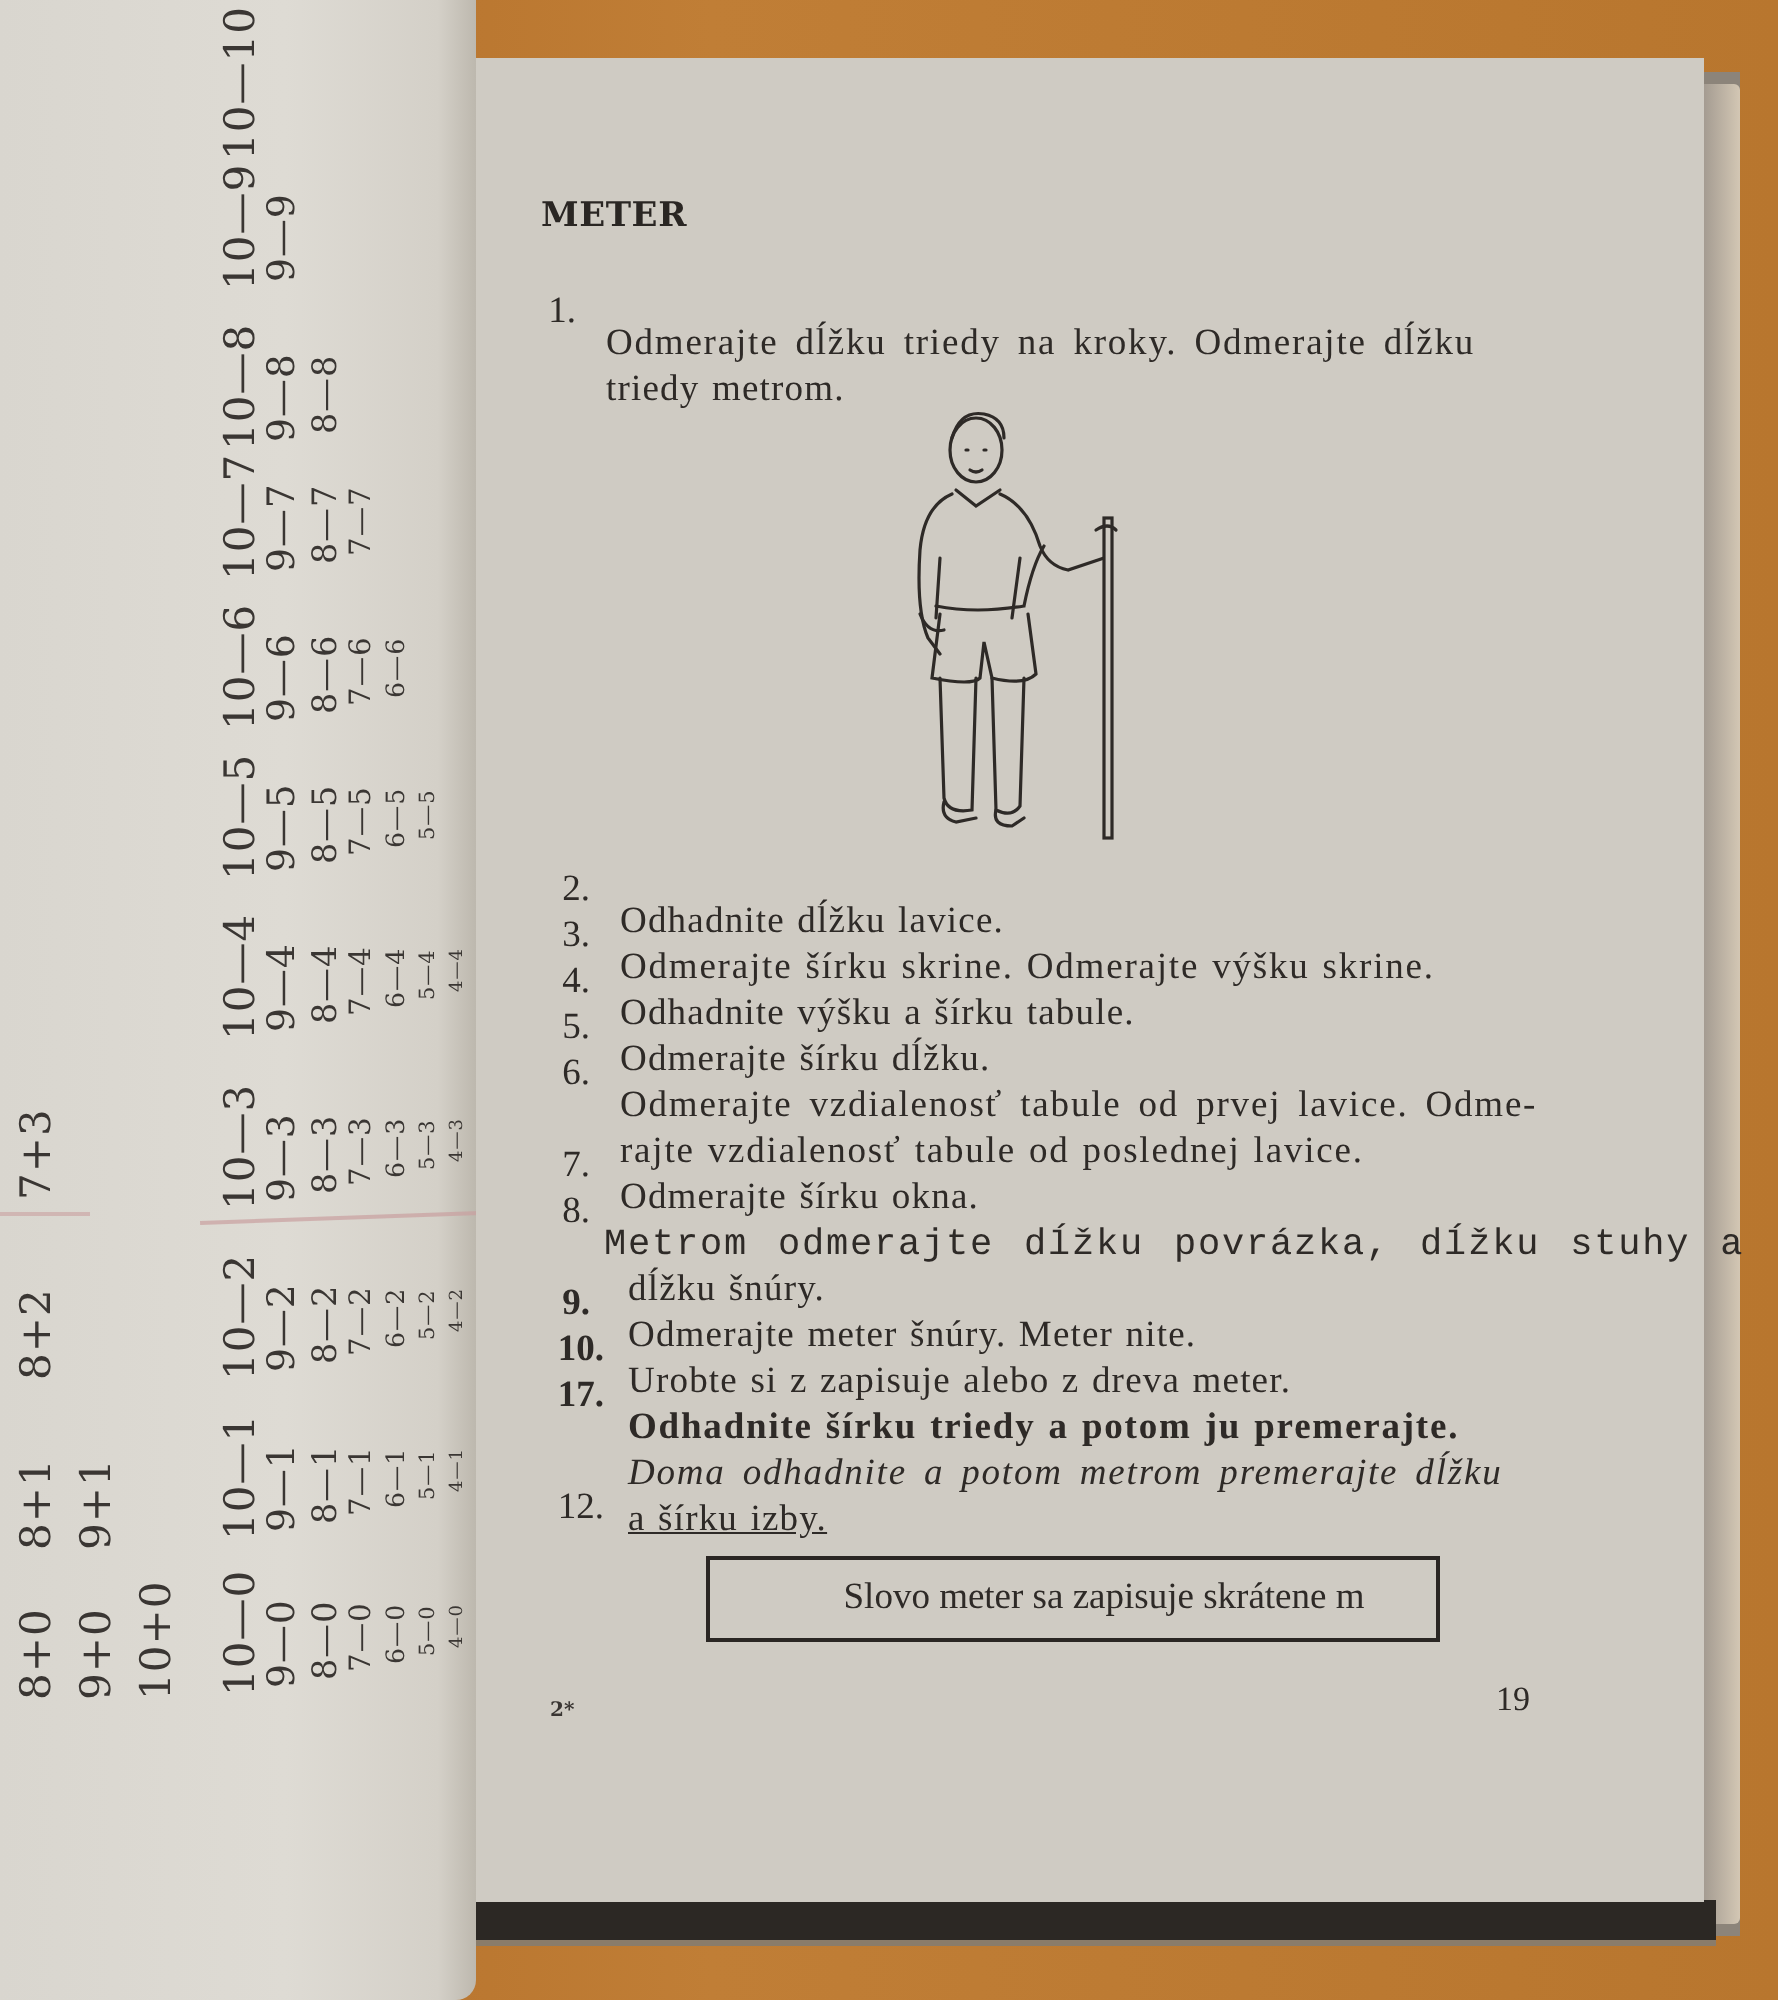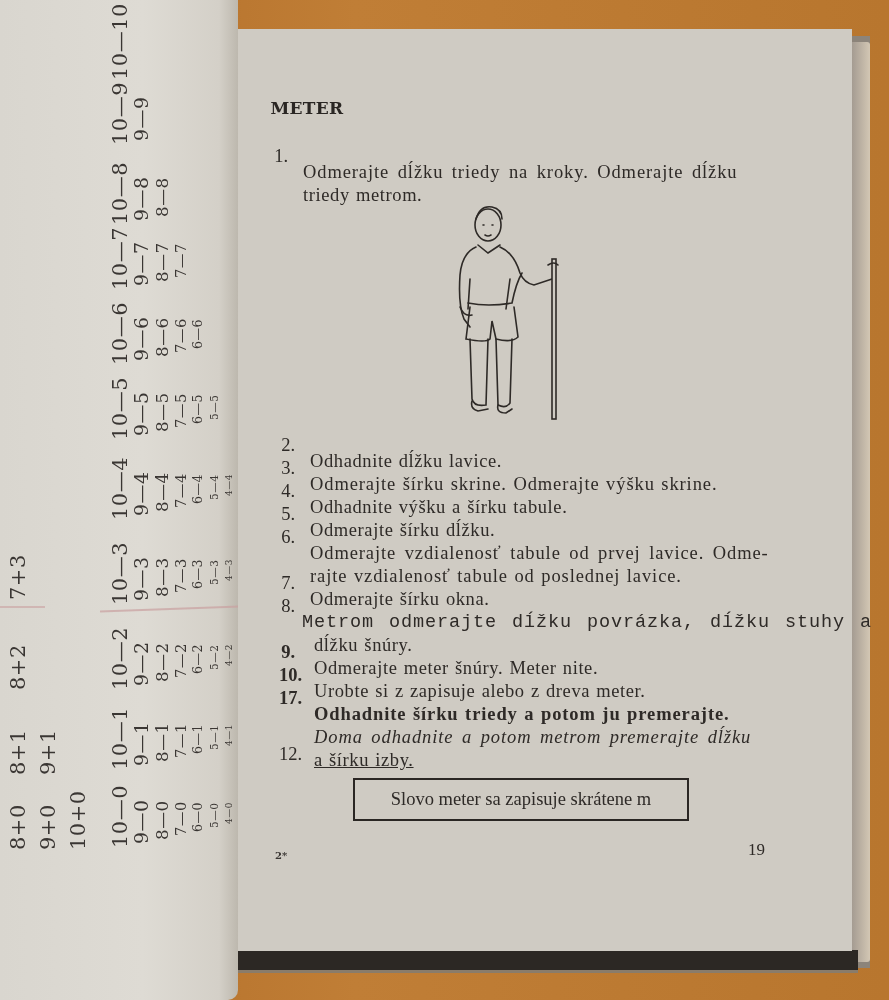--- a/index.html
+++ b/index.html
@@ -12,21 +12,21 @@
   .pink-line2{position:absolute;left:0;top:606px;width:45px;height:2px;background:#c9a0a0;opacity:0.6;}
   
   .page-stack{position:absolute;left:238px;top:36px;width:632px;height:932px;background:#8c847a;}
   .cover-edge{position:absolute;left:848px;top:42px;width:22px;height:920px;background:linear-gradient(90deg,#9a928a,#d3c7b4);border-radius:3px;}
   .bottom-edge{position:absolute;left:238px;top:950px;width:620px;height:20px;background:#2c2824;border-bottom:3px solid #8a7c6a;}
   .right-page{position:absolute;left:238px;top:29px;width:614px;height:922px;background:#cfcbc3;}
   .title{position:absolute;left:0;width:614px;top:98px;text-align:center;font-weight:bold;font-size:17px;color:#2a2623;font-family:"DejaVu Serif",serif;letter-spacing:0.3px;}
   .item{position:absolute;color:#2e2a27;font-family:"Liberation Serif",serif;font-size:18.5px;line-height:23px;}
   .num{position:absolute;text-align:right;width:30px;}
   .txt{position:absolute;white-space:nowrap;margin-top:16px;}
-  .note-box{position:absolute;left:353px;top:778px;width:332px;height:39px;border:2px solid #2a2623;border-top-width:2px;display:flex;align-items:center;justify-content:center;color:#2e2a27;font-family:"Liberation Serif",serif;font-size:18.5px;}
+  .note-box{position:absolute;left:353px;top:778px;width:332px;height:39px;border:2px solid #2a2623;border-top-width:2px;display:flex;align-items:center;justify-content:center;color:#2e2a27;font-family:"Liberation Serif",serif;font-size:18.5px;padding-left:31px;}
   .footer-sig{position:absolute;left:275px;top:850px;font-size:10px;font-weight:bold;color:#3a3633;}
   .page-num{position:absolute;left:748px;top:840px;font-size:17px;color:#2e2a27;font-family:"Liberation Serif",serif;}
   .illustration{position:absolute;left:440px;top:195px;}
 </style>
 </head>
 <body>
 
 <div class="table-bg"></div>
 
 <div class="left-page">

